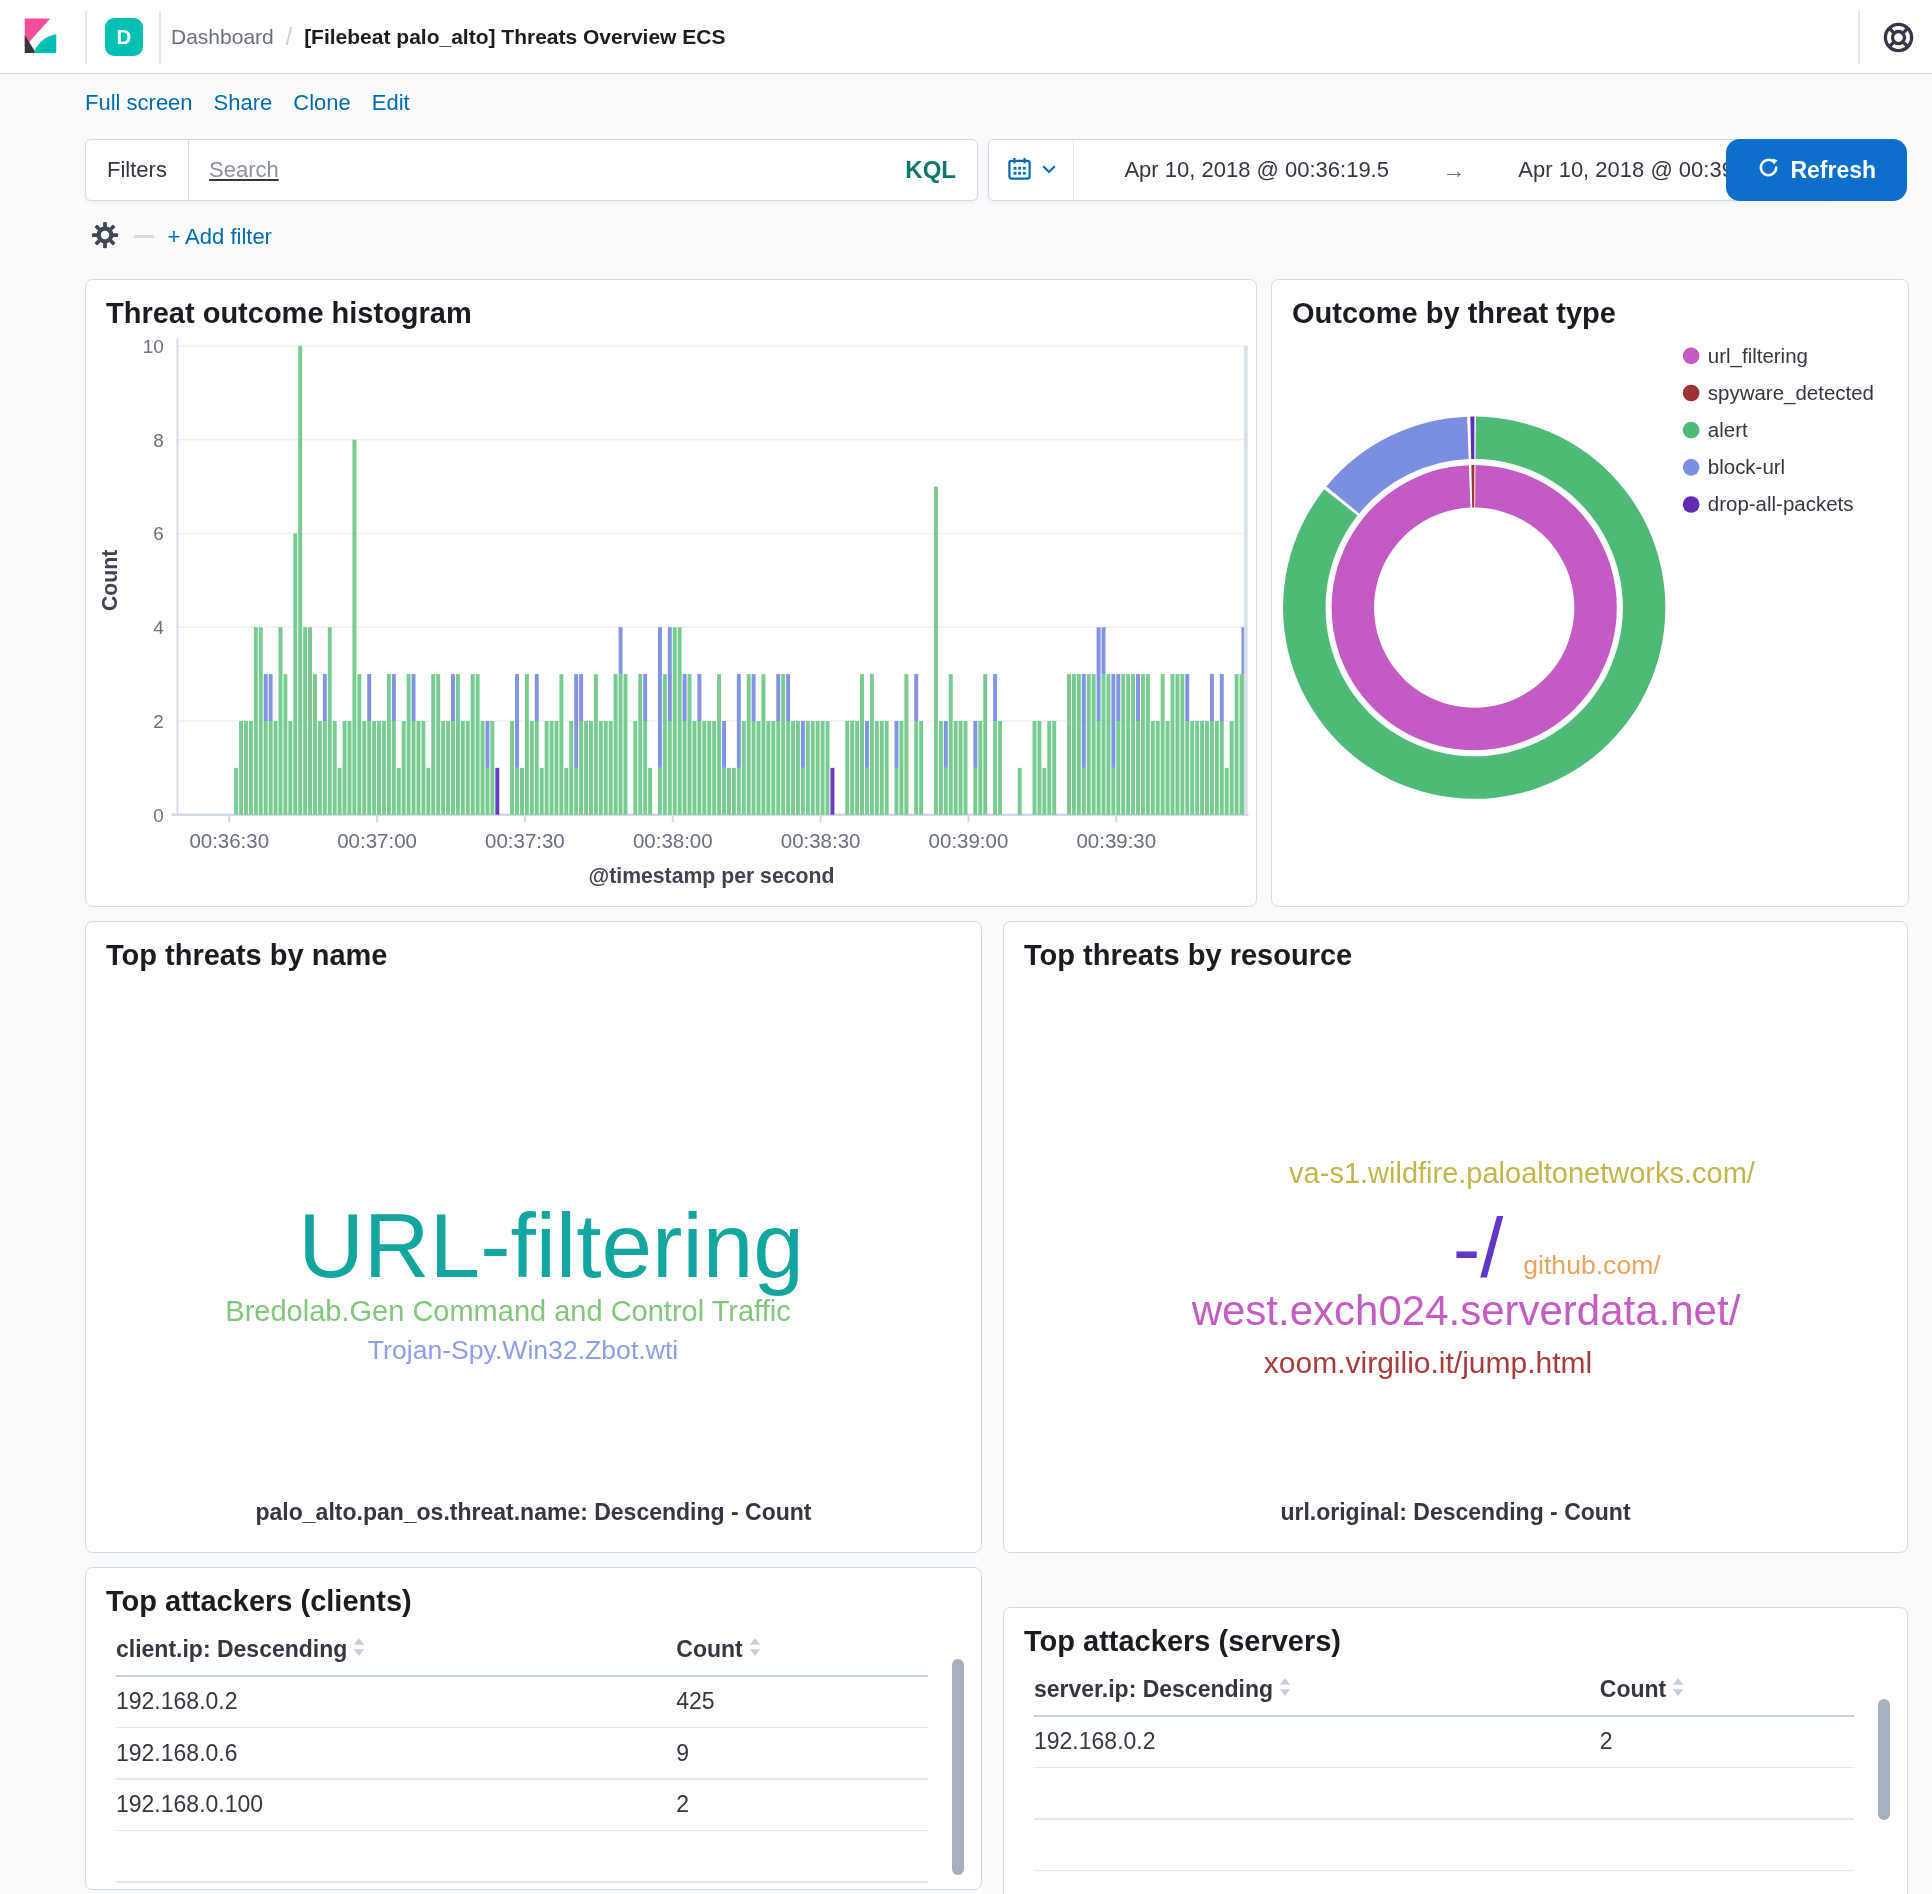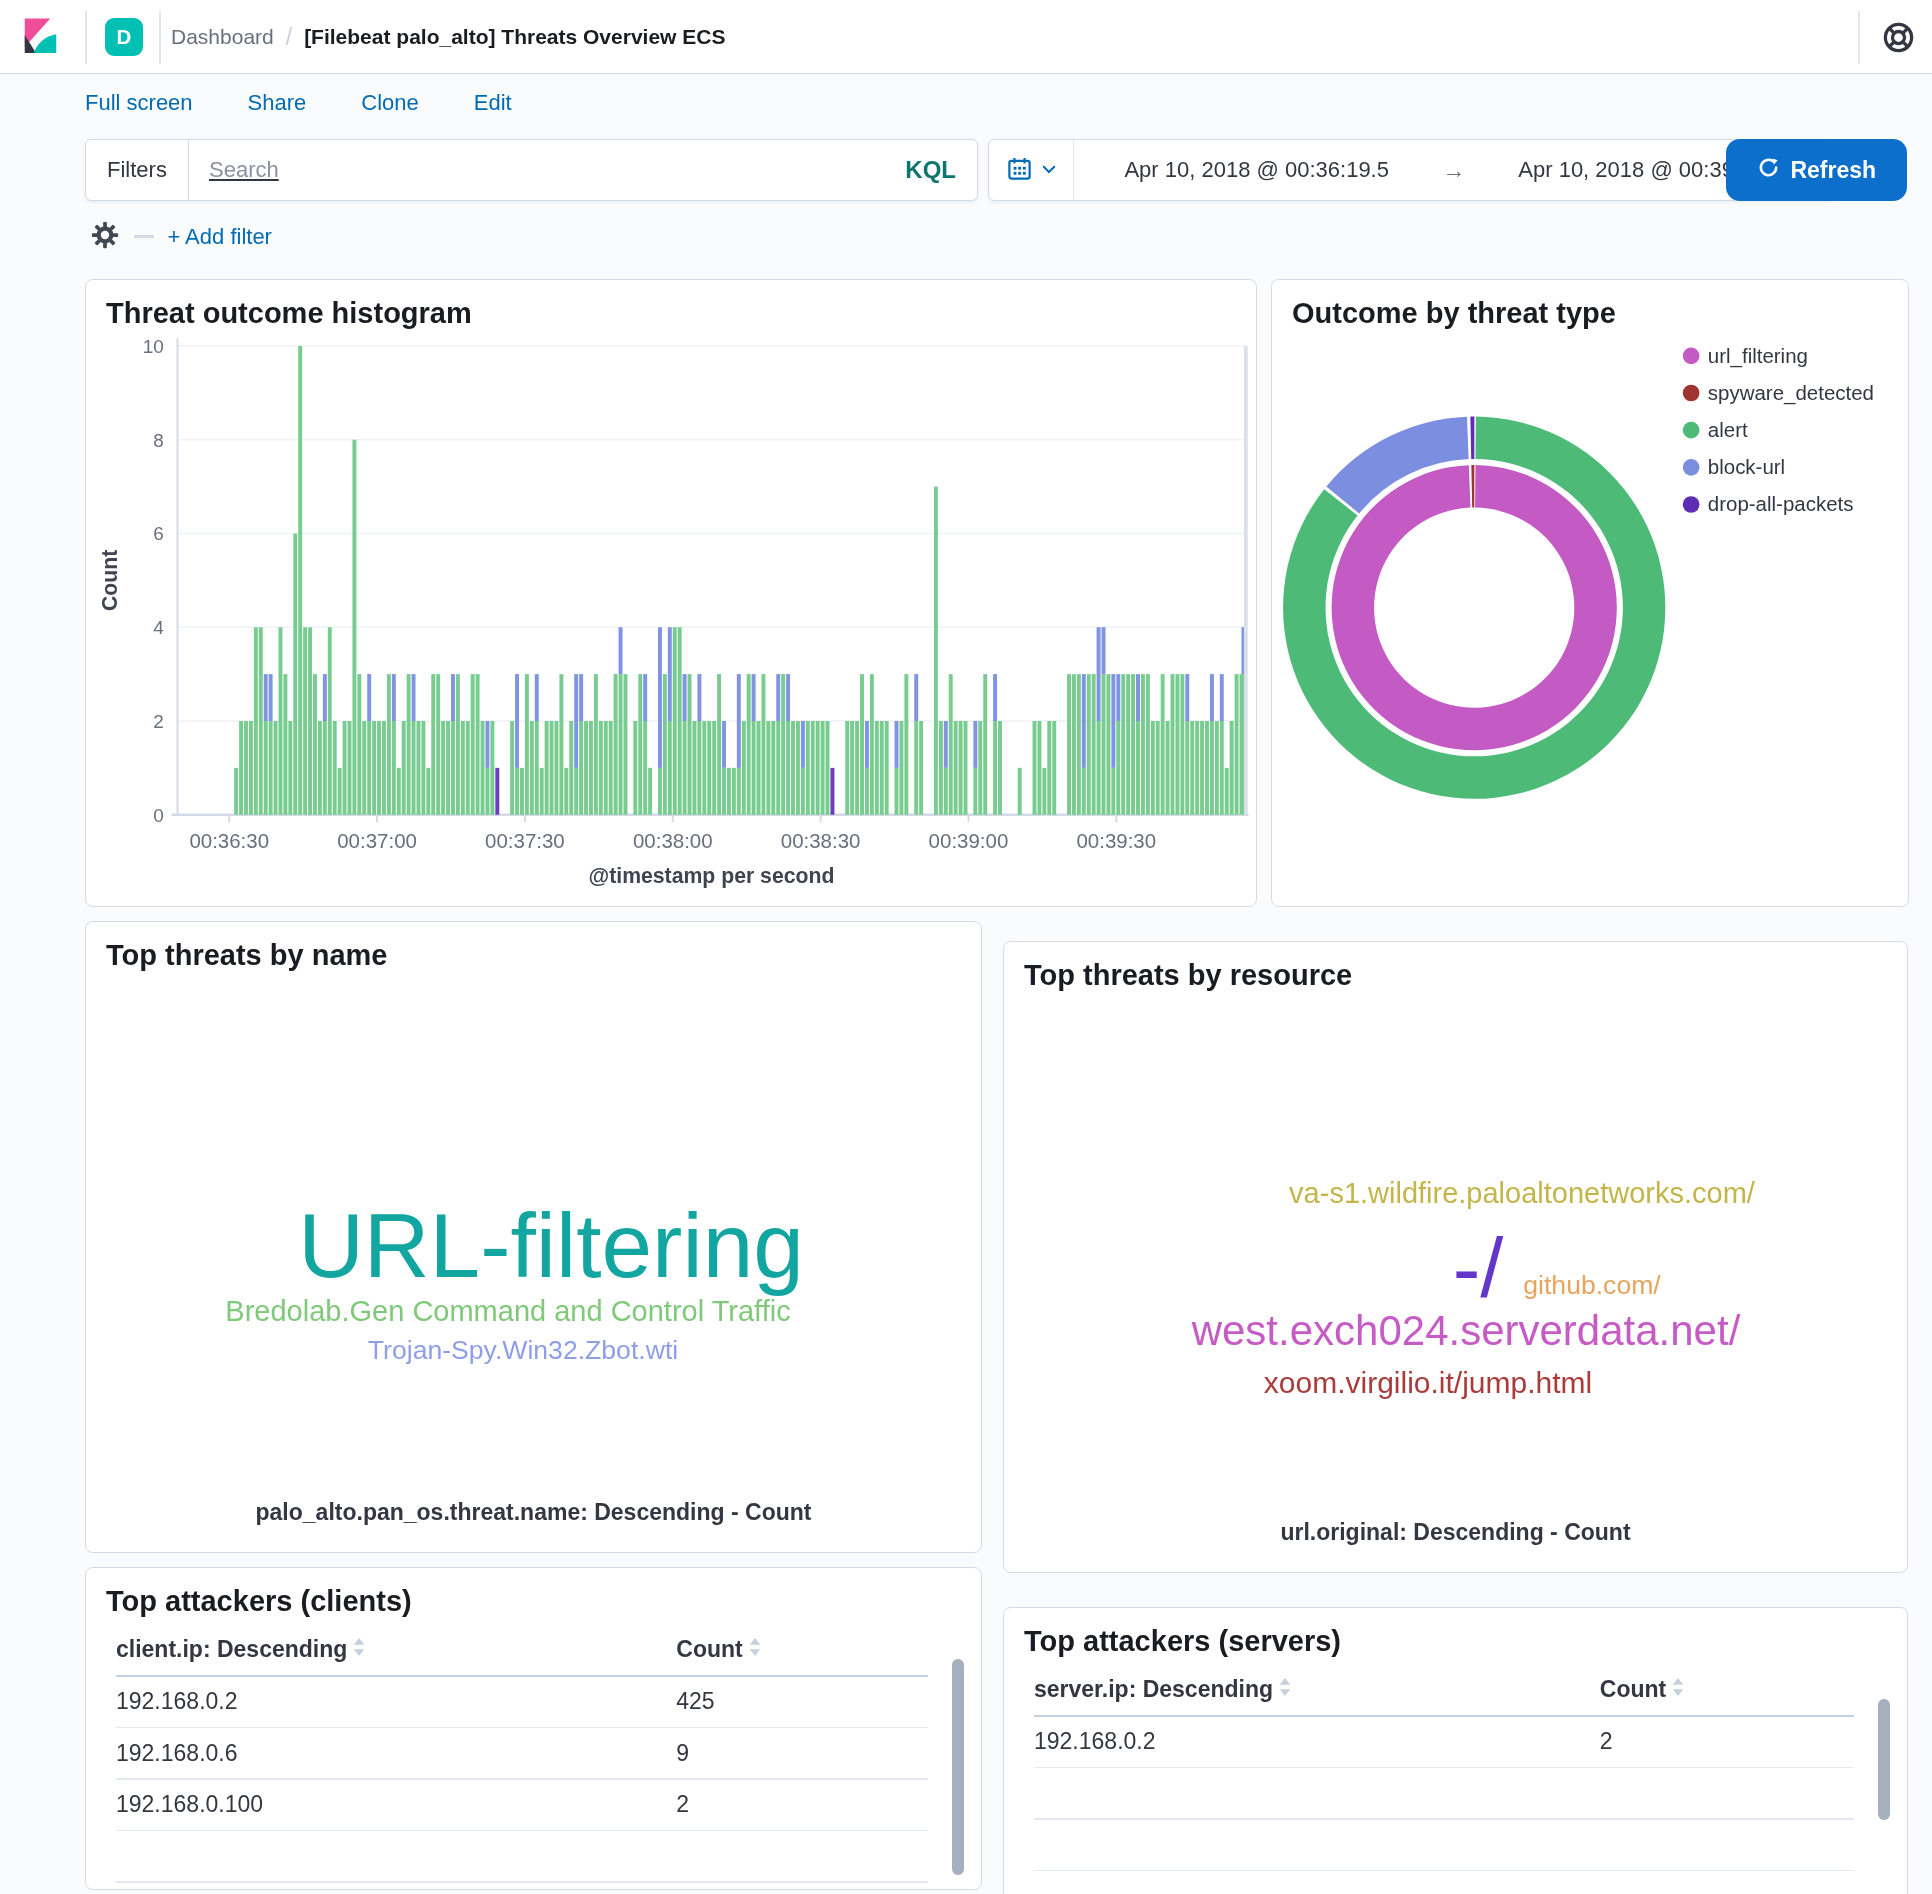--- a/index.html
+++ b/index.html
@@ -12,21 +12,21 @@
   .hdr .vdiv { position:absolute; top:10.6px; width:1.5px; height:53px; background:#e3e8f0; }
   .logo { position:absolute; left:23px; top:16.7px; }
   .space-badge { position:absolute; left:105px; top:18px; width:38px; height:38px; background:#00bfb3; border-radius:9px; color:#fff; font-size:20.5px; font-weight:700; display:flex; align-items:center; justify-content:center; }
   .crumbs { position:absolute; left:171px; top:0; height:74px; display:flex; align-items:center; font-size:21px; }
   .crumb-root { color:#69707d; }
   .crumb-sep { color:#c9d1de; margin:0 12px; font-size:23px; }
   .crumb-current { color:#1a1c21; font-weight:700; }
   .help-btn { position:absolute; right:16.7px; top:20px; }
 
   
-  .viewlinks { position:absolute; left:85px; top:90px; display:flex; gap:55px; }
+  .viewlinks { position:absolute; left:85px; top:90px; display:flex; gap:21px; }
   .viewlinks span { color:#006bb4; font-size:22px; font-weight:500; cursor:pointer; }
 
   .searchbar { position:absolute; left:85px; top:139px; width:893px; height:62px; background:#fff; border:1.5px solid #d3dae6; border-radius:6px; display:flex; align-items:stretch; box-shadow:0 1.5px 3px rgba(152,162,179,.12); }
   .filters-cell { width:103px; display:flex; align-items:center; justify-content:center; font-size:22px; color:#343741; border-right:1.5px solid #d3dae6; }
   .search-cell { flex:1; display:flex; align-items:center; padding:0 20px;text-decoration:underline; }
   .search-cell .ph { color:#8b919e; font-size:22px; }
   .kql { display:flex; align-items:center; padding-right:21px; color:#0f766e; font-size:24px; font-weight:700; }
 
   .datebox { position:absolute; left:988px; top:139px; width:846px; height:62px; background:#fff; border:1.5px solid #d3dae6; border-radius:6px; display:flex; align-items:center; box-shadow:0 1.5px 3px rgba(152,162,179,.12); }
   .cal-cell { display:flex; align-items:center; gap:7.6px; padding:0 15px 0 16.7px; height:100%; border-right:1.5px solid #e3e8f0; }
@@ -38,21 +38,21 @@
   .addfilter-row { position:absolute; left:90px; top:220px; display:flex; align-items:center; gap:13.7px; }
   .addfilter-dash { width:20px; height:2.3px; background:#d3dae6; }
   .addfilter-link { color:#006bb4; font-size:22px; }
 
   
   .panel { position:absolute; background:#fff; border:1.5px solid #d3dae6; border-radius:7.6px; }
   .ptitle { position:absolute; left:20px; top:16.7px; font-size:29px; font-weight:700; color:#1a1c21; }
   #p-hist  { left:85px; top:279px;  width:1172px; height:628px; }
   #p-donut { left:1271px; top:279px; width:638px;  height:628px; }
   #p-cloud1{ left:85px; top:921px; width:897px; height:632px; }
-  #p-cloud2{ left:1003px; top:921px; width:905px; height:632px;margin-top:20px; }
+  #p-cloud2{ left:1003px; top:921px; width:905px; height:632px; }
   #p-tbl1  { left:85px; top:1567px; width:897px; height:323px; }
   #p-tbl2  { left:1003px; top:1567px; width:905px; height:323px;margin-top:40px; }
 
   .cloud-word { position:absolute; transform:translate(-50%,-50%); white-space:nowrap; line-height:1; }
   .cloud-caption { position:absolute; left:0; right:0; bottom:26px; text-align:center; font-size:23px; font-weight:700; color:#343741; }
 
   
   .tbl { position:absolute; left:30px; right:53px; top:62px; }
   .tbl .hrow { display:flex; align-items:center; height:39px; font-size:23px; font-weight:700; color:#343741; }
   .tbl .hrow .c2, .tbl .row .c2 { position:absolute; left:69%; }

